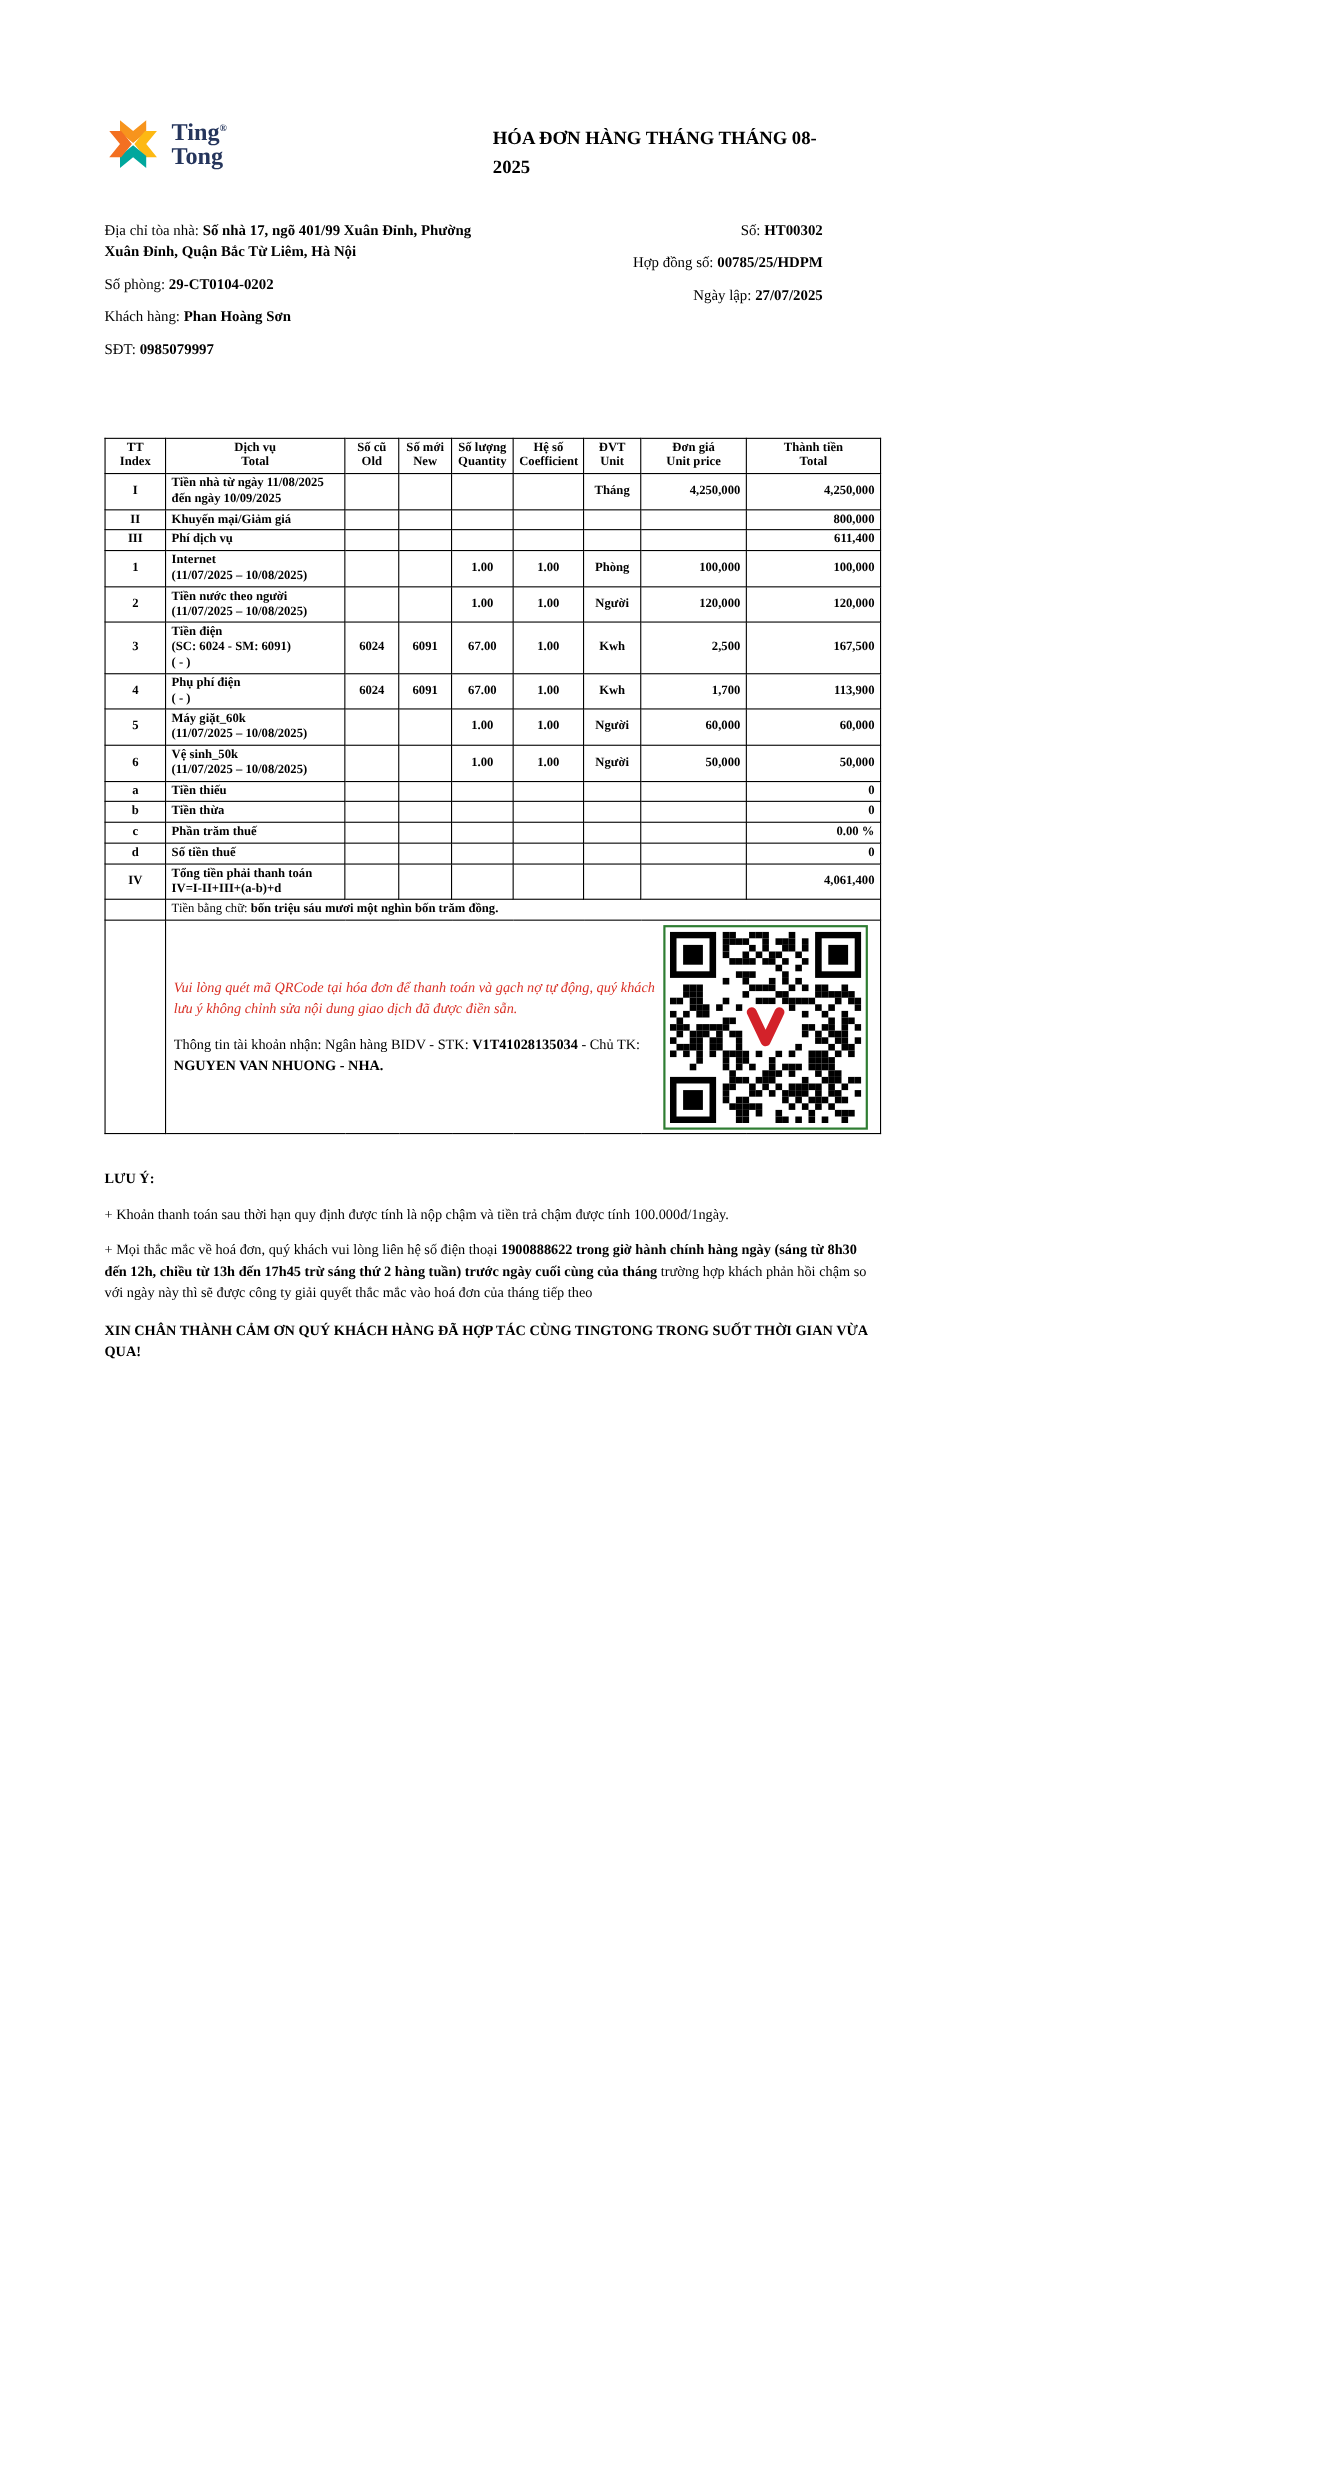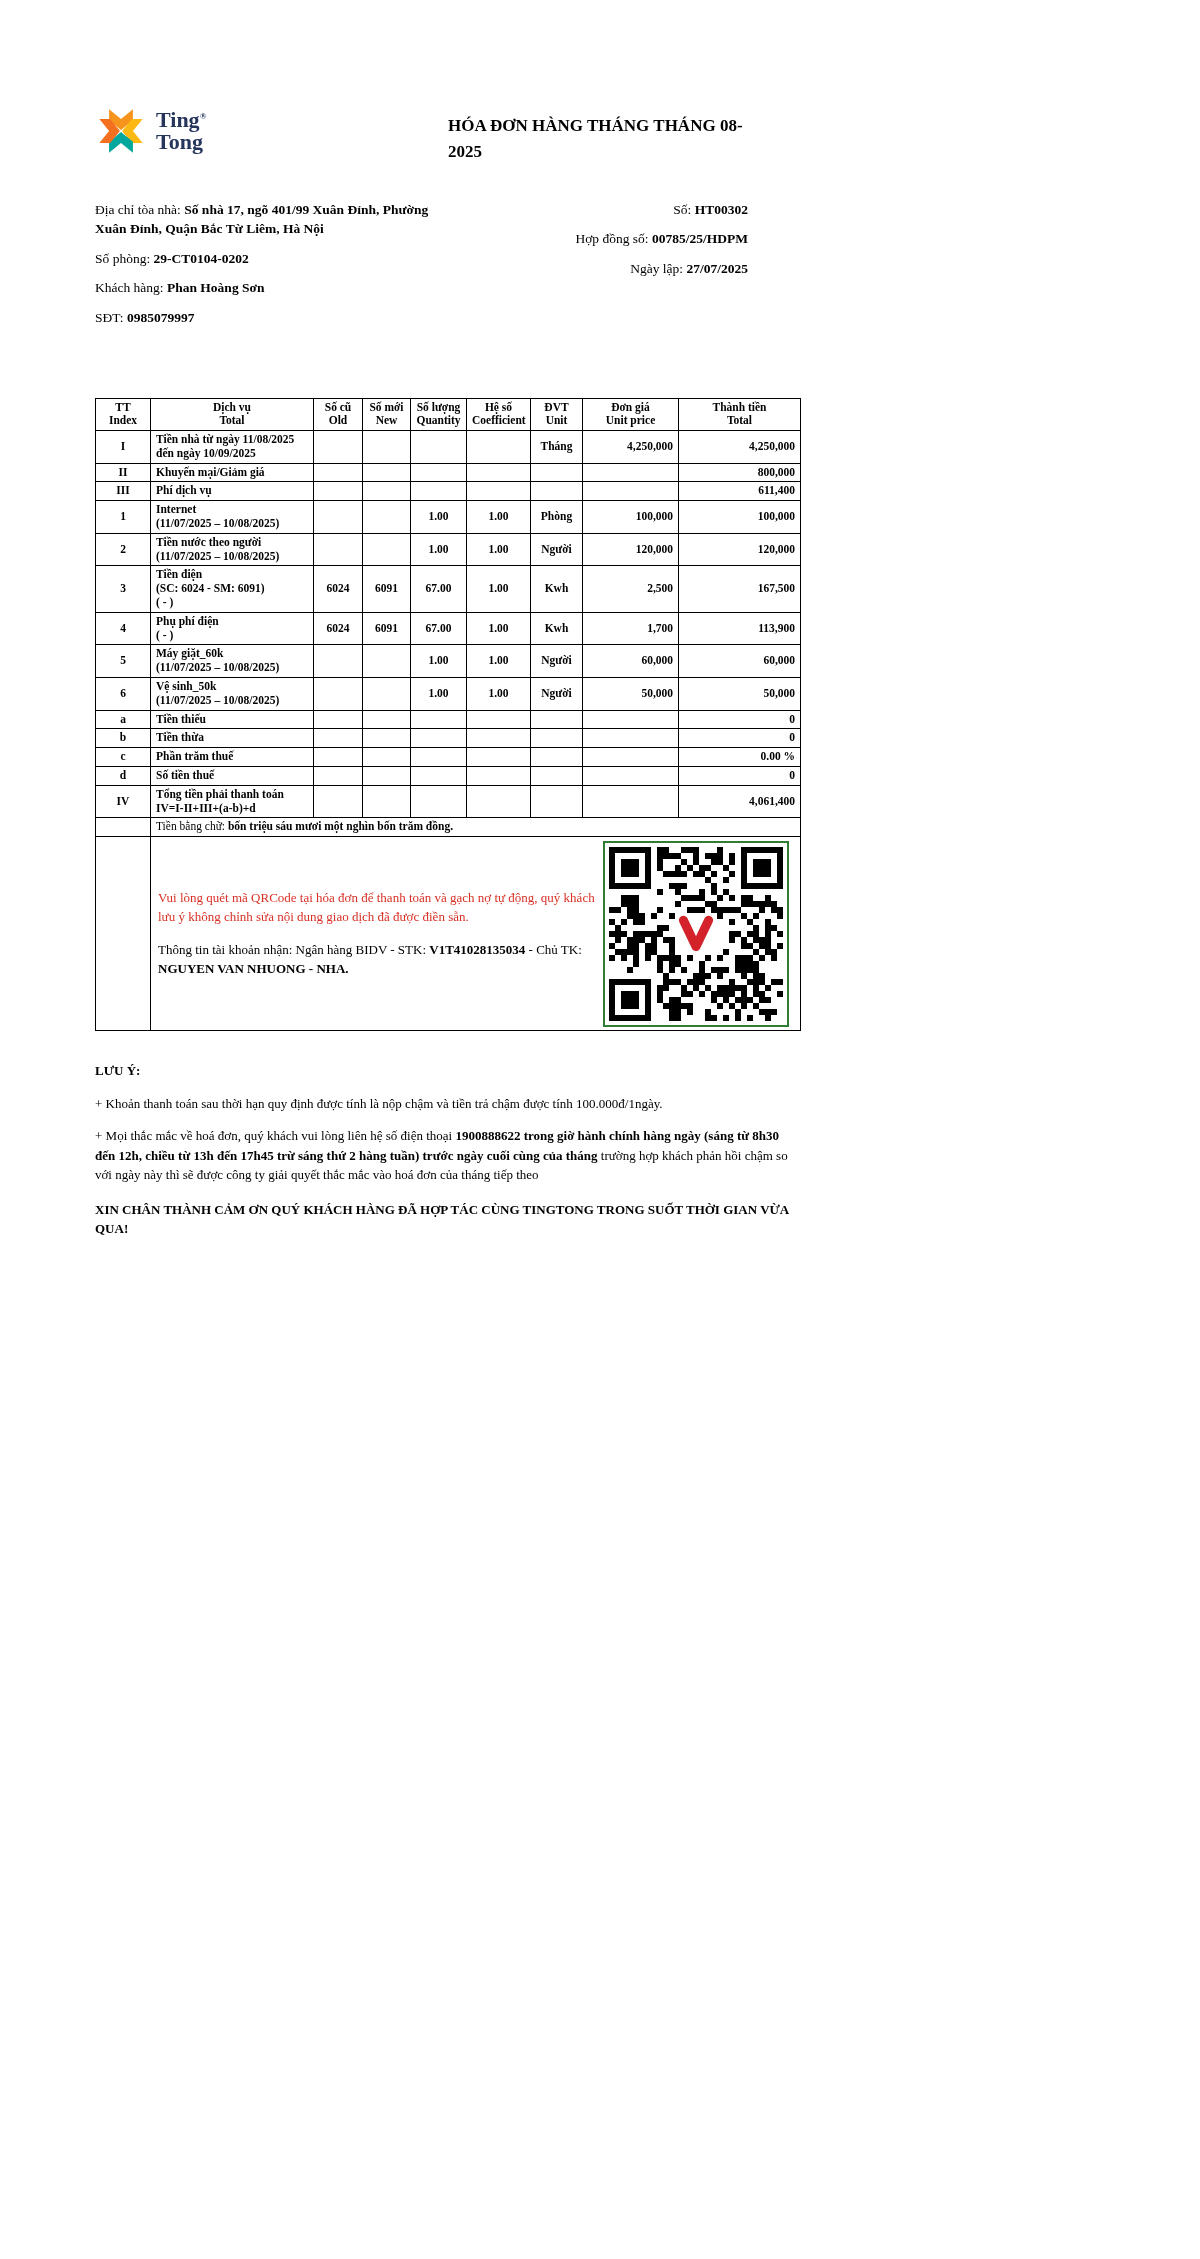--- a/index.html
+++ b/index.html
@@ -34,21 +34,21 @@
   .col-old, .col-new, .col-qty, .col-coef, .col-unit { text-align:center; }
   .col-price, .col-total { text-align:right; }
   .words-cell { font-weight:normal; }
   .words-label { font-weight:normal; }
   .words-text { font-weight:bold; }
 
   
   .qr-row-cell { height:194px; padding:4px 10px; }
   .qr-flex { display:flex; align-items:center; justify-content:space-between; height:100%; }
   .qr-text { width:445px; font-size:13px; line-height:1.45; font-weight:normal; padding-left:2px; }
-  .red-note { color:var(--red-text); margin-bottom:14px; }
+  .red-note { color:var(--red-text); margin-bottom:14px;font-style:italic; }
   .qr-box { width:186px; height:186px; border:2px solid var(--qr-border); background:#fff;
             display:flex; align-items:center; justify-content:center; margin-right:6px; }
 
   
   .notes { margin-top:30px; font-size:13px; width:700px; line-height:1.5; }
   .notes .heading { font-weight:bold; margin-bottom:13px; }
   .note1 { font-weight:normal; margin-bottom:13px; }
   .note2 { margin-bottom:15px; }
   .thanks { font-weight:bold; }
 </style>

